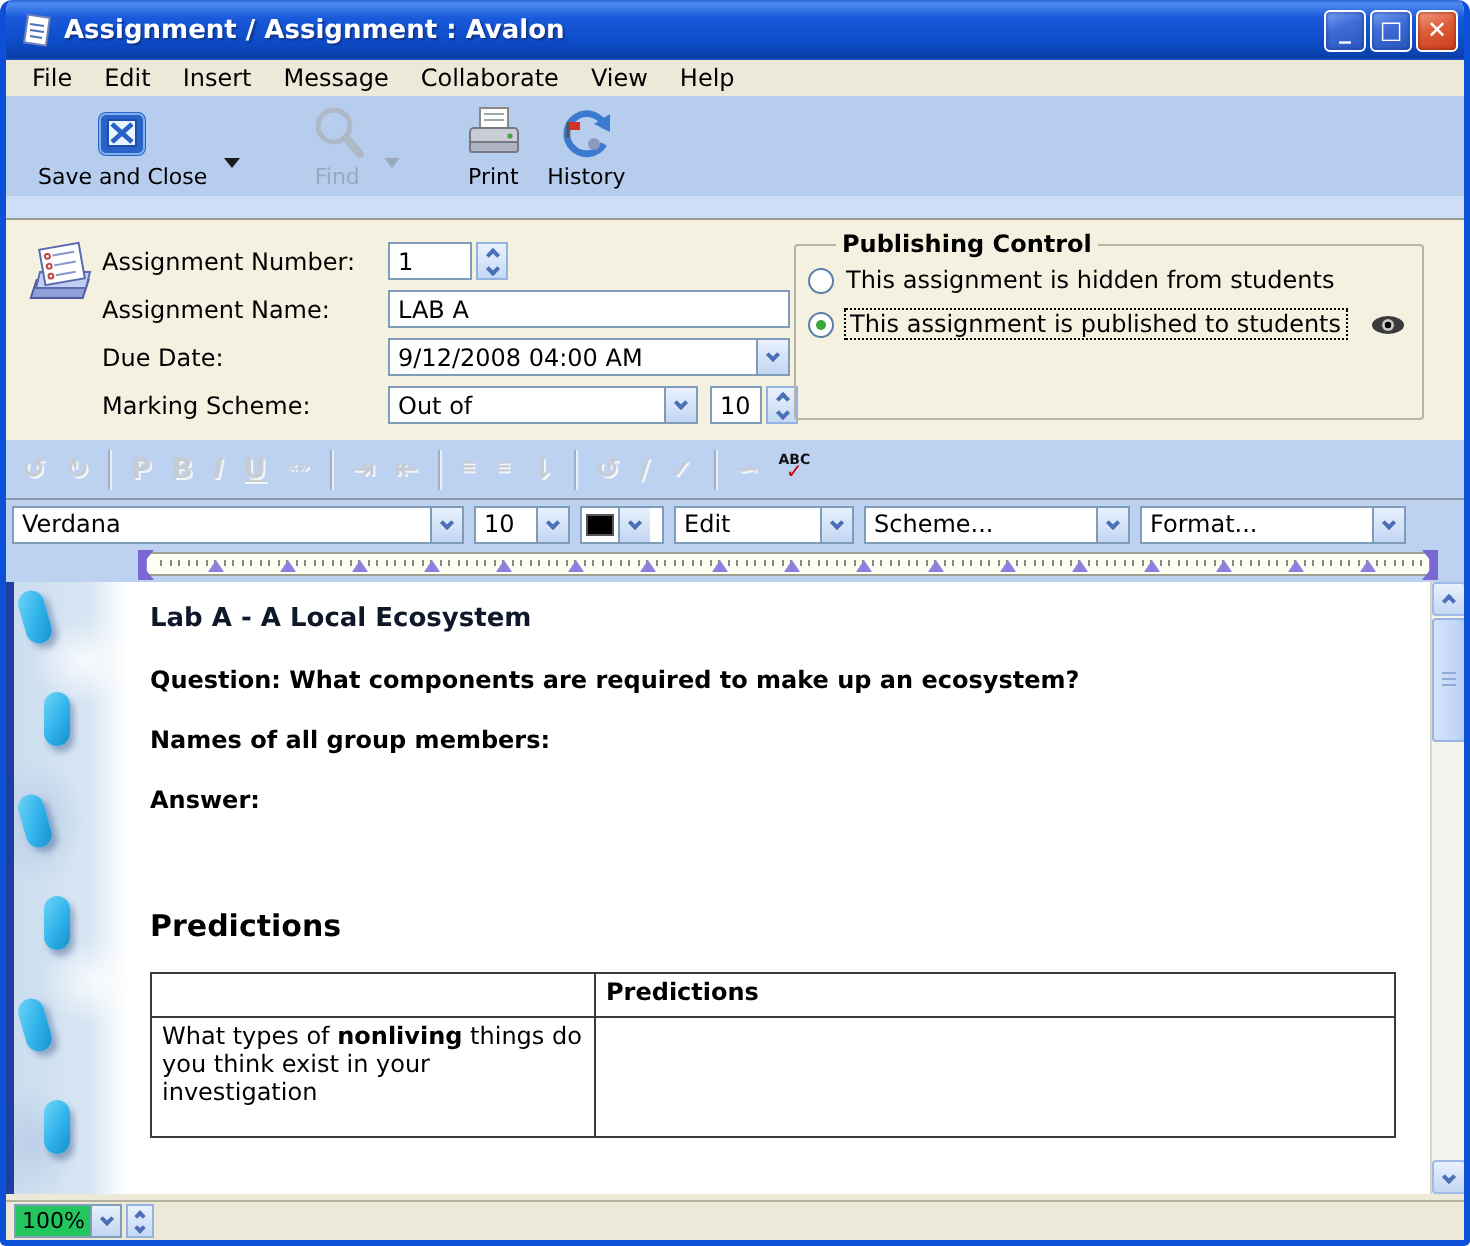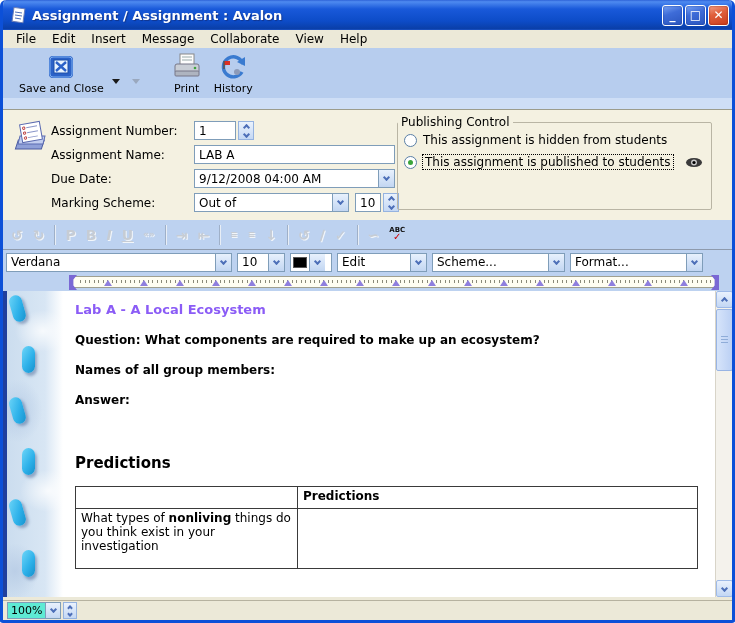--- a/index.html
+++ b/index.html
@@ -50,21 +50,21 @@
   .chev { width:5px; height:5px; border-left:2px solid #4D6FB8; border-bottom:2px solid #4D6FB8; }
   .chev.up { transform:rotate(135deg); margin-top:2px; }
   .chev.down { transform:rotate(-45deg); margin-bottom:2px; }
   .combo { height:19px; border:1px solid #7F9DB9; background:#fff; display:flex; align-items:center; font-size:12px; }
   .combo .ctext { flex:1 1 auto; padding:0 4px; white-space:nowrap; overflow:hidden; }
   .cbtn { width:16px; height:100%; border-left:1px solid #7F9DB9;
     background:linear-gradient(180deg,#E8F1FD,#C2D6F2); display:flex; align-items:center; justify-content:center; }
   .cbtn .chev.down { margin:0 0 2px 0; }
   .pubbox { position:absolute; left:394px; top:12px; width:315px; height:88px;
     border:1px solid #B9B5A4; border-radius:2px; }
-  .pubbox .legend { position:absolute; left:0; top:-8px; background:#F4F1E1; padding:0 3px; font-size:12px; }
+  .pubbox .legend { position:absolute; left:20px; top:-8px; background:#F4F1E1; padding:0 3px; font-size:12px;font-weight:bold; }
   .radiorow { position:absolute; left:6px; display:flex; align-items:center; gap:6px; font-size:12px; }
   .radio { width:13px; height:13px; border-radius:50%; border:1px solid #5A7FA6; background:#fff; position:relative; flex:0 0 auto; }
   .radio.sel::after { content:""; position:absolute; left:3px; top:3px; width:5px; height:5px; border-radius:50%; background:#3BA53C; }
   .rlabel.focus { outline:1px dotted #000; padding:0 2px; }
   .eye { margin-left:6px; }
 
   
   .fmtbar { position:absolute; left:0; right:0; top:220px; height:30px; background:#BDD2F0;
     border-bottom:1px solid #8E9AAC; display:flex; align-items:center; padding-left:8px; gap:10px; }
   .fico { color:#C6CCD4; text-shadow:1px 1px 0 #F2F6FA; font-size:14px; font-weight:bold; line-height:1; }
@@ -122,21 +122,21 @@
   .sbtn.up { top:0; } .sbtn.down { bottom:0; }
   .sthumb { position:absolute; left:0; top:18px; width:17px; height:62px; border:1px solid #98B4E4; border-radius:2px;
     background:linear-gradient(90deg,#D6E4FA,#BBD0F4); }
   .sthumb::after { content:""; position:absolute; left:4px; right:4px; top:26px; height:8px;
     background:repeating-linear-gradient(180deg,#8FACD8 0 1px,transparent 1px 3px); }
 
   
   .statusbar { position:absolute; left:0; right:0; bottom:0; height:20px; background:#ECE9D8;
     border-top:1px solid #B6B2A0; display:flex; align-items:center; padding-left:4px; }
   .zoombox { display:flex; align-items:center; height:17px; }
-  .zoomval { height:17px; border:1px solid #7F9DB9; background:#5eead4; font-size:11px; padding:1px 3px 0 3px; }
+  .zoomval { height:17px; border:1px solid #7F9DB9; background:#22c55e; font-size:11px; padding:1px 3px 0 3px; }
   .zoombtn { width:15px; height:17px; border:1px solid #7F9DB9; border-left:none;
     background:linear-gradient(180deg,#E8F1FD,#C2D6F2); display:flex; align-items:center; justify-content:center; }
   .zspin { width:14px; height:17px; border:1px solid #95B3E0; margin-left:2px;
     background:linear-gradient(180deg,#EAF2FD,#C4D8F4); display:flex; flex-direction:column; align-items:center; justify-content:center; gap:2px; }
   .zspin .chev { width:4px; height:4px; }
 </style>
 </head>
 <body>
 
 <div class="win">
@@ -173,20 +173,29 @@
         <svg width="28" height="28" viewBox="0 0 28 28">
           <rect x="2" y="3" width="24" height="22" rx="4" fill="#2B62C8"></rect>
           <rect x="3" y="4" width="22" height="20" rx="3" fill="none" stroke="#7FB0F0"></rect>
           <rect x="7" y="7" width="14" height="13" fill="#E8F4FF" stroke="#1D4FA8"></rect>
           <path d="M9 9 L19 18 M19 9 L9 18" stroke="#2B62C8" stroke-width="2.4"></path>
         </svg>
       </div>
       <div class="tlabel">Save and Close</div>
     </div>
     <div class="caret"></div>
+    <div class="tool disabled" style="margin-left:18px">
+      <div class="ticon">
+        <svg width="30" height="30" viewBox="0 0 30 30">
+          <circle cx="13" cy="11" r="8" fill="none" stroke="#AEB8C6" stroke-width="2.5"></circle>
+          <line x1="19" y1="17" x2="26" y2="25" stroke="#AEB8C6" stroke-width="4" stroke-linecap="round"></line>
+        </svg>
+      </div>
+      <div class="tlabel">Find</div>
+    </div>
     <div class="caret dim"></div>
     <div class="tool" style="margin-left:16px">
       <div class="ticon">
         <svg width="30" height="30" viewBox="0 0 30 30">
           <rect x="8" y="2" width="14" height="12" fill="#FDFDFD" stroke="#888"></rect>
           <line x1="10" y1="5" x2="20" y2="5" stroke="#9AA"></line>
               <line x1="10" y1="8" x2="20" y2="8" stroke="#9AA"></line>
           <rect x="3" y="12" width="24" height="9" rx="2" fill="#C9CED6" stroke="#778"></rect>
           <rect x="3" y="19" width="24" height="5" rx="1" fill="#AEB4C0" stroke="#778"></rect>
           <circle cx="23" cy="16" r="1.3" fill="#3FA33F"></circle>
@@ -523,21 +532,21 @@
     <div class="stationery">
       <div class="navstrip"></div>
     <div class="pill" style="top: 4px; left: 8px;"></div>
           <div class="pill alt" style="top: 55px; left: 19px;"></div>
           <div class="pill" style="top: 106px; left: 8px;"></div>
           <div class="pill alt" style="top: 157px; left: 19px;"></div>
           <div class="pill" style="top: 208px; left: 8px;"></div>
           <div class="pill alt" style="top: 259px; left: 19px;"></div>
         </div>
     <div class="content">
-      <div class="dtitle" style="color: #8b5cf6;">Lab A - A Local Ecosystem</div>
+      <div class="dtitle" style="color: #0f172a;">Lab A - A Local Ecosystem</div>
       <div class="dline">Question: What components are required to make up an ecosystem?</div>
       <div class="dline">Names of all group members:</div>
       <div class="dline">Answer:</div>
       <div class="dpred">Predictions</div>
       <table class="dtable">
         <tbody>
               <tr class="hrow">
           <th class="qcol"></th>
           <th>Predictions</th>
         </tr>

